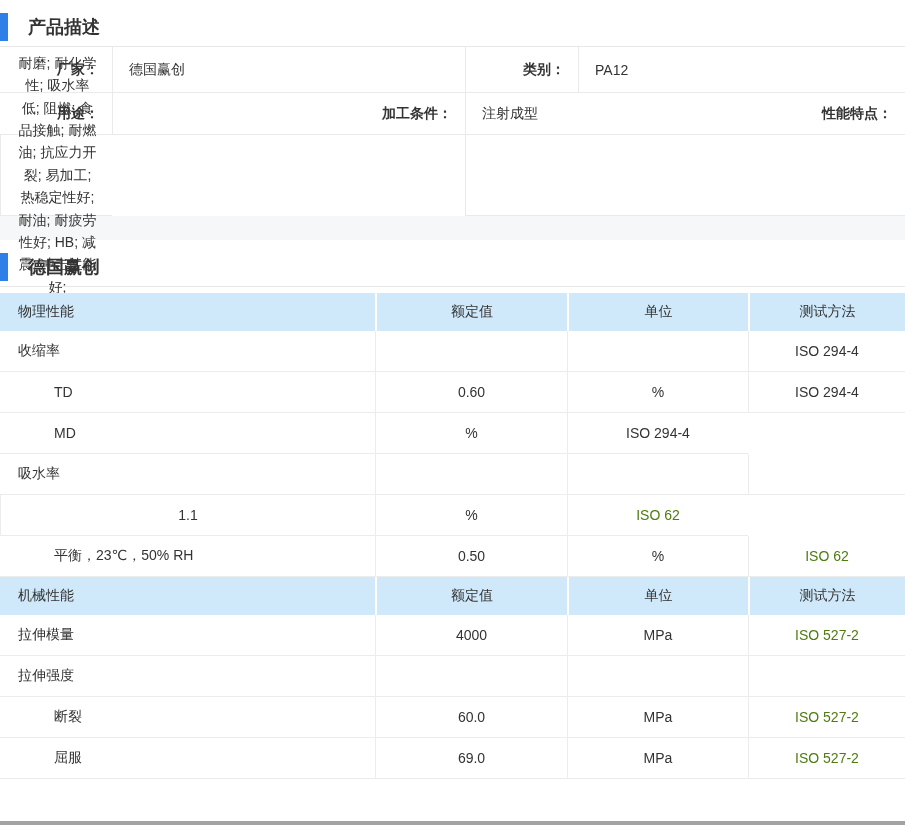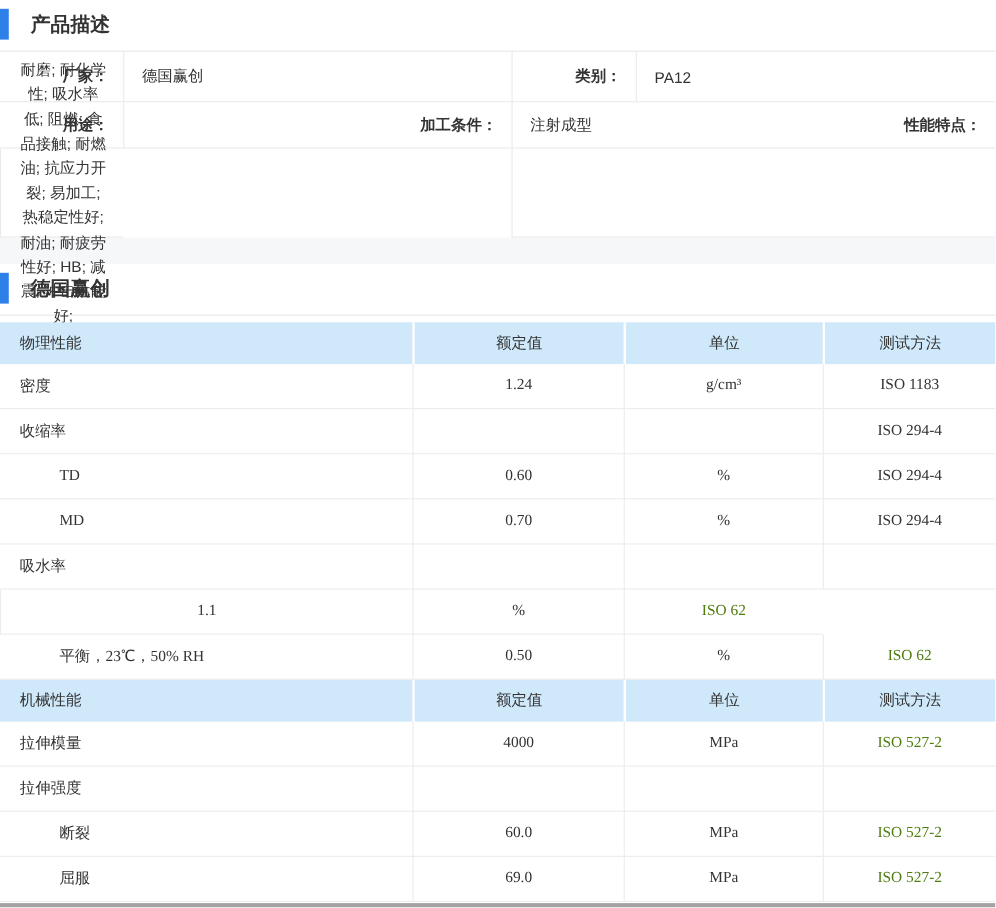--- a/index.html
+++ b/index.html
@@ -6,21 +6,21 @@
   body{
     width:905px;height:825px;overflow:hidden;position:relative;
     background:#ffffff;
     font-family:"Liberation Sans","DejaVu Sans",sans-serif;
     color:#333;
   }
   .page{width:905px;height:825px;position:relative;background:#fff;}
 
   
   .sec-header{
-    display:flex;align-items:flex-start;
+    display:flex;align-items:center;
     height:38px;padding-top:8px;
     border-bottom:1px solid #e8e8e8;
   }
   .accent-bar{
     width:8px;height:28px;background:#2e80e8;display:inline-block;flex:0 0 8px;
   }
   .sec-title{
     font-size:18px;font-weight:bold;color:#333;margin:0 0 0 20px;line-height:28px;
   }
 
@@ -45,21 +45,21 @@
   }
   .dempty{grid-column:3 / 5;}
 
   
   .tech-section{margin-top:0;}
   .tech-table{width:905px;margin-top:6px;}
   .tech-table.second{margin-top:0;}
   .trow{
     display:grid;
     grid-template-columns:375px 192px 181px 157px;
-    width:905px;box-sizing:border-box;font-family:Liberation Serif, serif;
+    width:905px;box-sizing:border-box;
   }
   .trow .c{
     display:flex;align-items:center;justify-content:center;
     font-size:14px;color:#333;
     height:41px;box-sizing:border-box;
     border-bottom:1px solid #ececec;
     border-left:1px solid #ececec;
   }
   .trow .c.name{
     justify-content:flex-start;padding-left:18px;border-left:none;
@@ -119,44 +119,37 @@
     </div>
 
     <div class="tech-table">
       <div class="trow thead">
         <div class="c name">物理性能</div>
         <div class="c">额定值</div>
         <div class="c">单位</div>
         <div class="c">测试方法</div>
       </div>
 
-      <div class="trow">
-        <div class="c name">密度</div>
-        <div class="c">1.24</div>
-        <div class="c">g/cm³</div>
-        <div class="c">ISO 1183</div>
-      </div>
 
       <div class="trow">
         <div class="c name">收缩率</div>
         <div class="c"></div>
         <div class="c"></div>
         <div class="c">ISO 294-4</div>
       </div>
 
       <div class="trow">
         <div class="c name indent">TD</div>
         <div class="c">0.60</div>
         <div class="c">%</div>
         <div class="c">ISO 294-4</div>
       </div>
 
       <div class="trow">
         <div class="c name indent">MD</div>
-        <div class="c">0.70</div>
         <div class="c">%</div>
         <div class="c">ISO 294-4</div>
       </div>
 
       <div class="trow">
         <div class="c name">吸水率</div>
         <div class="c"></div>
         <div class="c"></div>
         <div class="c"></div>
       </div>

